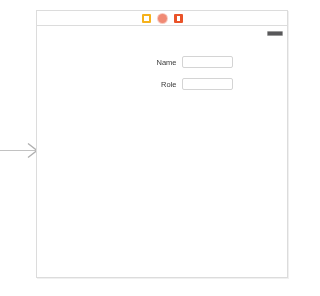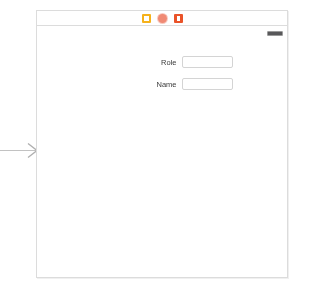--- a/index.html
+++ b/index.html
@@ -163,24 +163,24 @@
     <span class="tool-icon icon-square-filled"></span>
   </div>
 
   <div class="content">
 
     <div class="corner-widget"></div>
 
     <div class="form">
 
       <div class="form-row">
-        <span class="field-label">Role</span>
+        <span class="field-label">Name</span>
         <input class="field-input" type="text" value="" style="">
       </div>
 
       <div class="form-row">
-        <span class="field-label">Name</span>
+        <span class="field-label">Role</span>
         <input class="field-input" type="text" value="" style="">
       </div>
 
     </div>
   </div>
 </div>
 
 </body></html>

